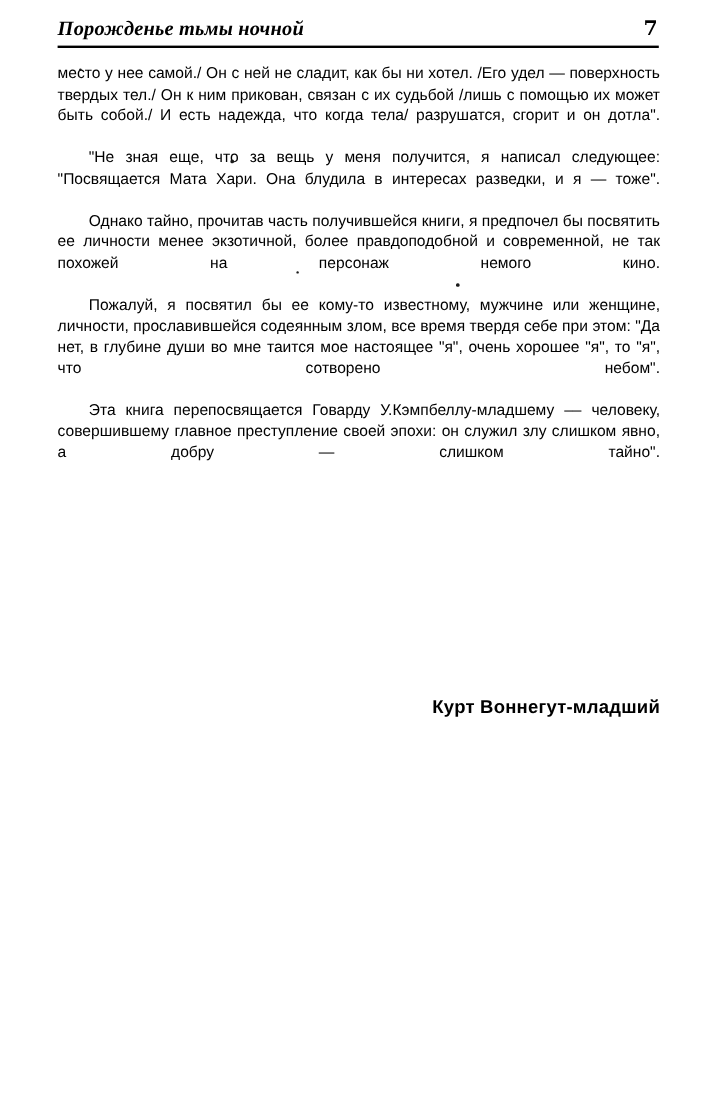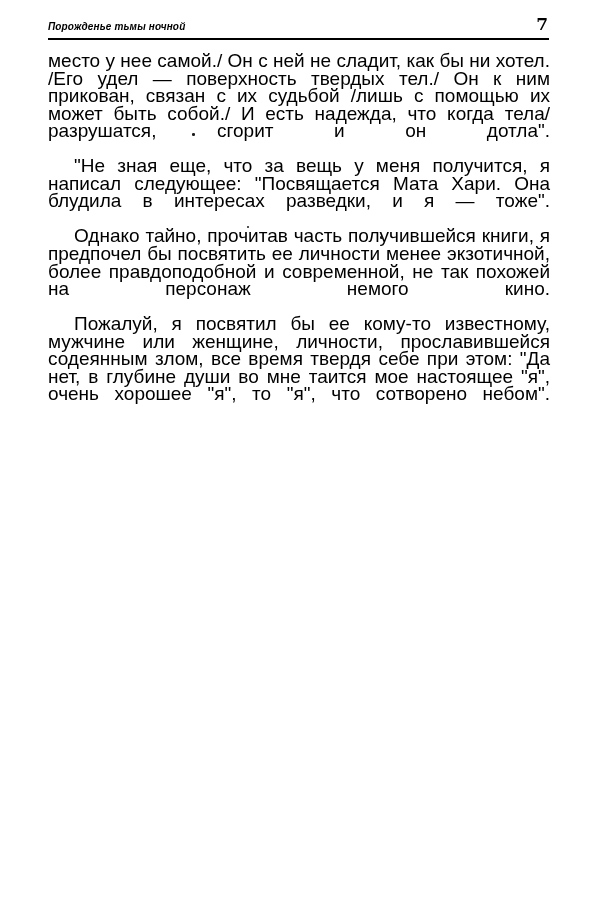--- a/index.html
+++ b/index.html
@@ -35,24 +35,24 @@
     width: 501px;
     height: 24px;
   }
   .running-head-inner {
     display: flex;
     align-items: baseline;
     justify-content: space-between;
     height: 20px;
   }
   .head-title {
-    font-family: Liberation Sans, sans-serif;
+    font-family: Liberation Serif, serif;
     font-style: italic;
     font-weight: bold;
-    font-size: 10px;
+    font-size: 17px;
     letter-spacing: 0.15px;
     white-space: nowrap;
     line-height: 14px;
   }
   .head-folio {
     font-family: "DejaVu Serif", "Liberation Serif", serif;
     font-weight: bold;
     font-size: 17px;
     line-height: 16px;
     padding-right: 1px;
@@ -69,21 +69,21 @@
   
   .textblock {
     position: absolute;
     left: 48px;
     top: 52px;
     width: 502px;
   }
 
   p.para {
     margin: 0;
-    font-size: 19px;
+    font-size: 13px;
     line-height: 17.55px;
     text-align: justify;
     text-indent: 26px;
     word-spacing: 0px;
     -moz-hyphens: none;
     hyphens: none;
   }
   p.para.no-indent {
     text-indent: 0;
   }
@@ -125,21 +125,23 @@
       <span class="head-folio">7</span>
     </div>
   </div>
   <div class="head-rule"></div>
 
   <div class="textblock">
     <p class="para no-indent">место у нее самой./ Он с ней не сладит, как бы ни хотел. /Его удел — поверхность твердых тел./ Он к ним прикован, связан с их судьбой /лишь с помощью их может быть собой./ И есть надежда, что когда тела/ разрушатся, сгорит и он дотла".</p>
     <p class="para">"Не зная еще, что за вещь у меня получится, я написал следующее: "Посвящается Мата Хари. Она блудила в интересах разведки, и я — тоже".</p>
     <p class="para">Однако тайно, прочитав часть получившейся книги, я предпочел бы посвятить ее личности менее экзотичной, более правдоподобной и современной, не так похожей на персонаж немого кино.</p>
     <p class="para">Пожалуй, я посвятил бы ее кому-то известному, мужчине или женщине, личности, прославившейся содеянным злом, все время твердя себе при этом: "Да нет, в глубине души во мне таится мое настоящее "я", очень хорошее "я", то "я", что сотворено небом".</p>
+    <p class="para">Эта книга перепосвящается Говарду У.Кэмпбеллу-младшему –– человеку, совершившему главное преступление своей эпохи: он служил злу слишком явно, а добру — слишком тайно".</p>
   </div>
 
+  <div class="signature">Курт Воннегут-младший</div>
 
   <span class="speck" style="left:66px;  top:57px;  width:2.4px; height:2.4px;"></span>
   <span class="speck" style="left:192px; top:133px; width:2.6px; height:2.6px;"></span>
   <span class="speck" style="left:247px; top:226px; width:2.2px; height:2.2px;"></span>
   <span class="speck" style="left:380px; top:236px; width:2.6px; height:2.6px;"></span>
 
 </div>
 
 </body></html>

